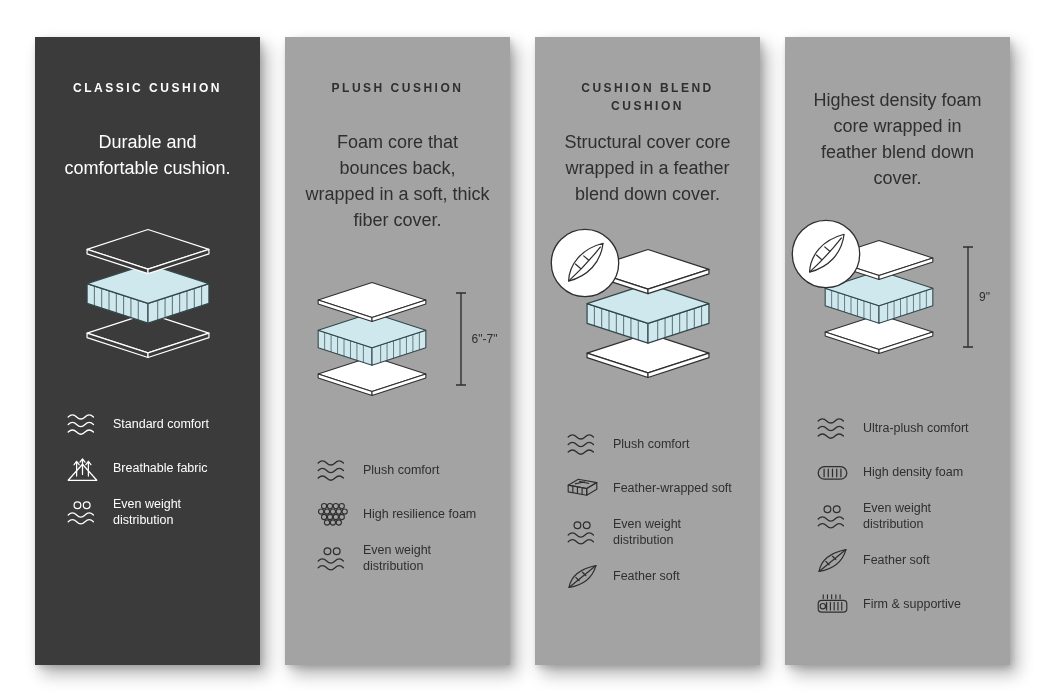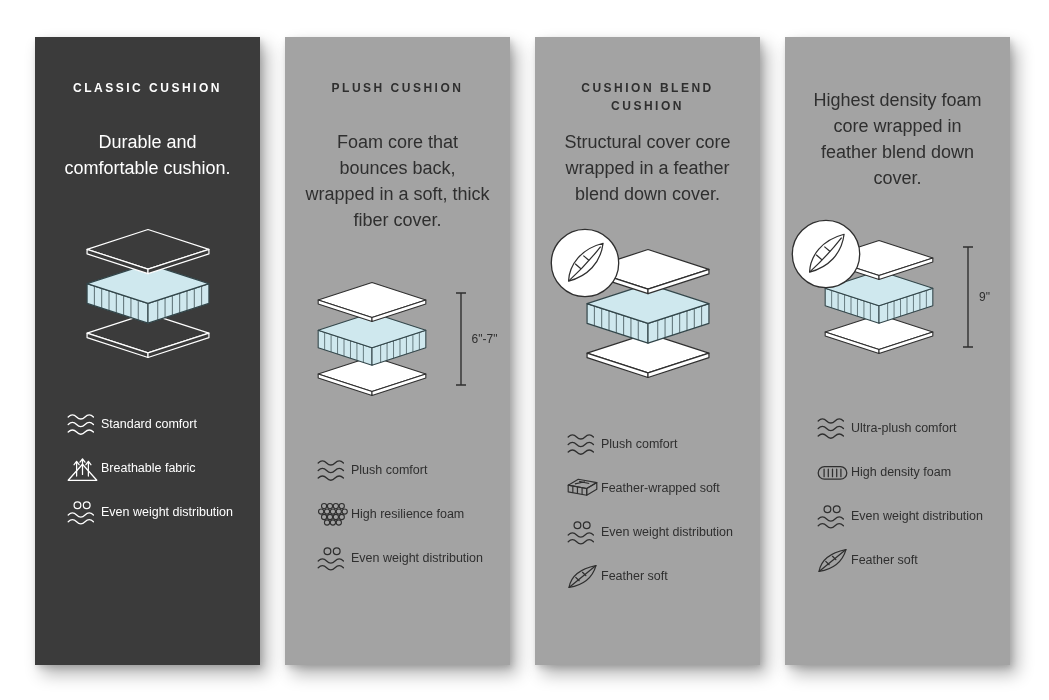--- a/index.html
+++ b/index.html
@@ -33,21 +33,21 @@
     margin-top:6px;
   }
   .diagram-wrap { position:relative; }
   .stack-svg { width:168px; height:131px; display:block; }
   .stack-svg.stack-sm { width:148px; height:116px; }
   .badge { position:absolute; left:-16px; top:-22px; width:74px; height:74px; }
   .bracket { display:flex; align-items:center; gap:5px; margin-left:9px; }
   .bracket svg { display:block; stroke:currentColor; }
   .bracket-label { font-size:12px; white-space:nowrap; }
   .features { list-style:none; margin:14px 0 0; padding:0 0 0 10px; width:100%; }
-  .feature { display:flex; align-items:center; gap:0; min-height:34px; margin-bottom:10px;text-align:right; }
+  .feature { display:flex; align-items:center; gap:12px; min-height:34px; margin-bottom:10px; }
   .ficon { width:38px; flex:0 0 38px; display:flex; justify-content:center; }
   .ficon svg { width:37px; height:29px; display:block; }
   .flabel { font-size:12.5px; line-height:1.3; }
   .symdefs { position:absolute; width:0; height:0; overflow:hidden; }
 </style>
 </head>
 <body>
 
 <svg class="symdefs" aria-hidden="true">
   <defs>
@@ -344,16 +344,24 @@
         <span class="flabel">Even weight distribution</span>
       </li>
       <li class="feature">
         <span class="ficon">
             <svg viewBox="0 0 44 34">
               <use href="#sym-feather"></use>
             </svg>
           </span>
         <span class="flabel">Feather soft</span>
       </li>
+      <li class="feature">
+        <span class="ficon">
+            <svg viewBox="0 0 44 34">
+              <use href="#sym-firm"></use>
+            </svg>
+          </span>
+        <span class="flabel">Firm &amp; supportive</span>
+      </li>
     </ul>
   </section>
 
 </div>
 
 </body></html>

